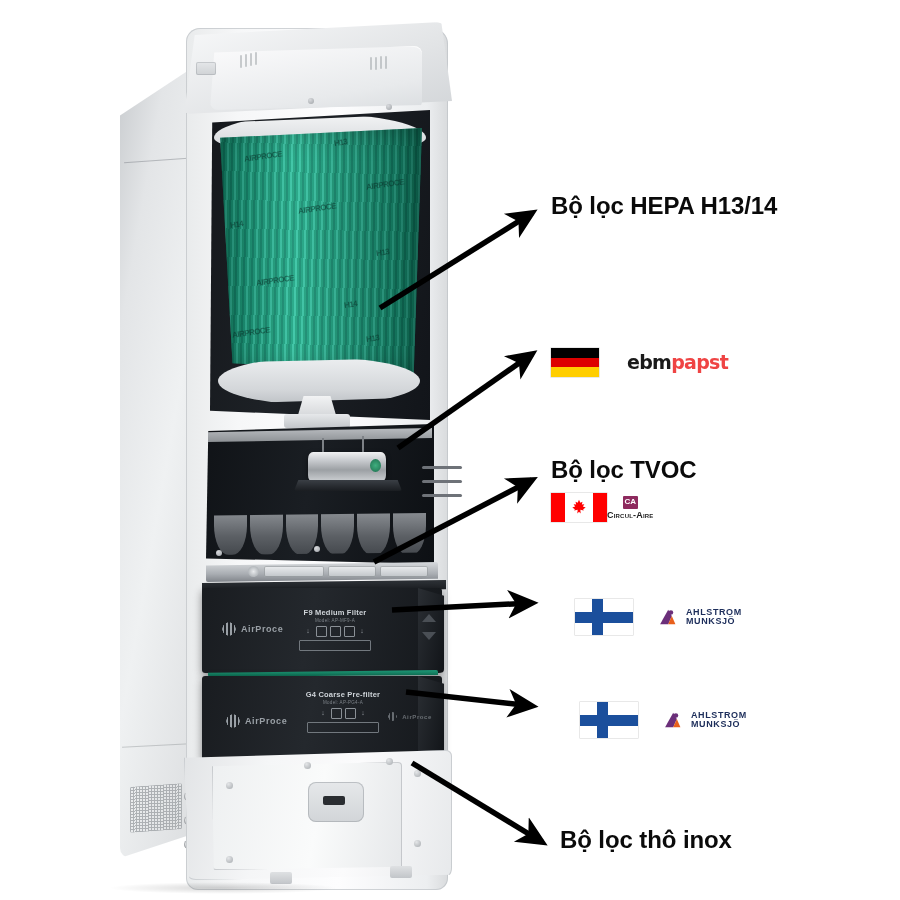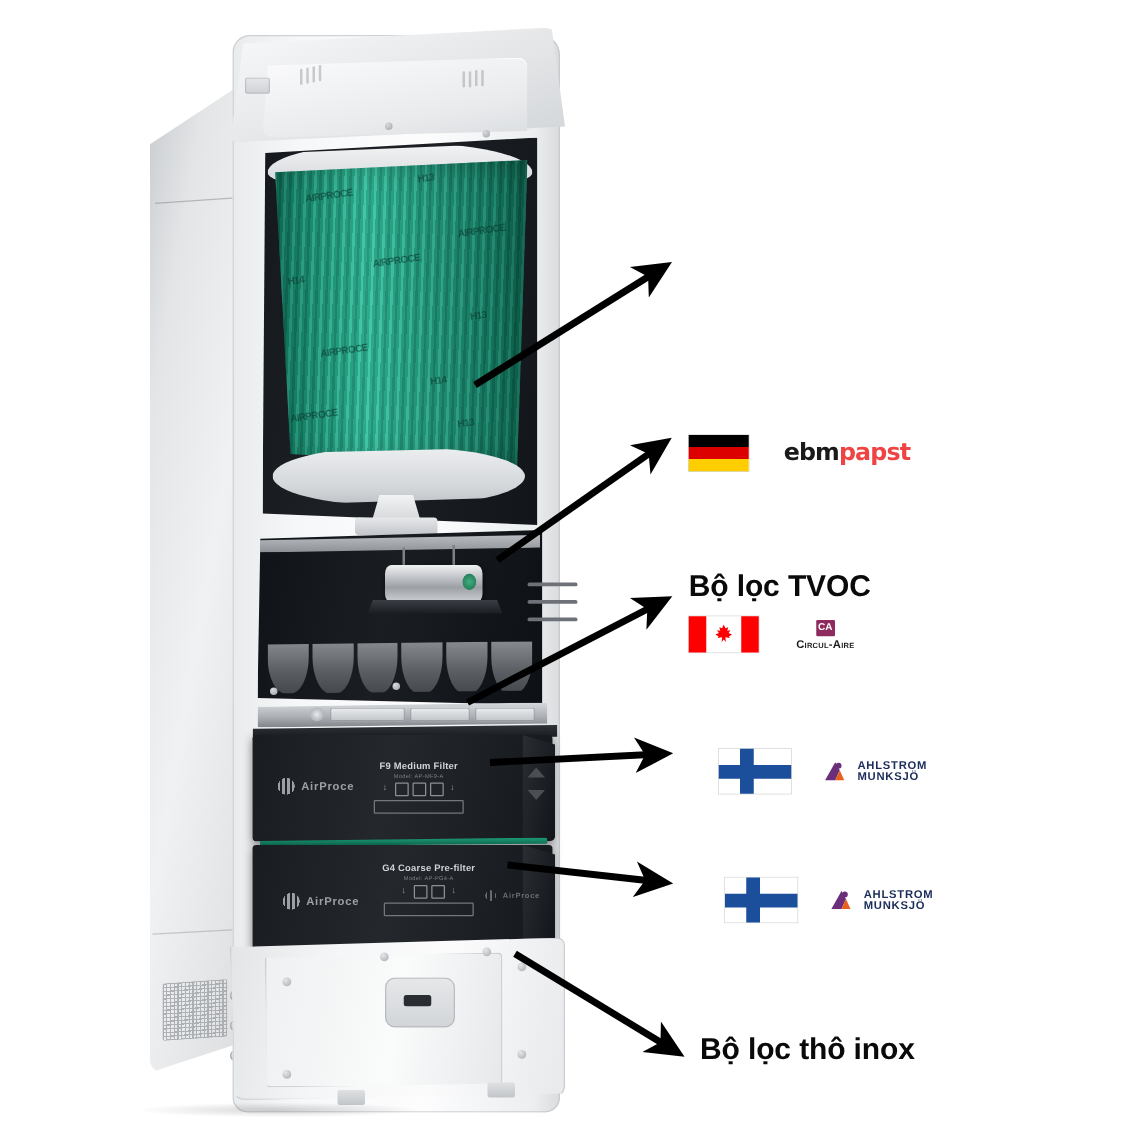--- a/index.html
+++ b/index.html
@@ -358,34 +358,35 @@
     </defs>
     <line x1="380" y1="308" x2="532" y2="213" stroke="#000" stroke-width="5.5" marker-end="url(#ah)"></line>
     <line x1="398" y1="448" x2="532" y2="354" stroke="#000" stroke-width="5.5" marker-end="url(#ah)"></line>
     <line x1="374" y1="562" x2="532" y2="480" stroke="#000" stroke-width="5.5" marker-end="url(#ah)"></line>
     <line x1="392" y1="610" x2="532" y2="603" stroke="#000" stroke-width="5.5" marker-end="url(#ah)"></line>
     <line x1="406" y1="692" x2="532" y2="706" stroke="#000" stroke-width="5.5" marker-end="url(#ah)"></line>
     <line x1="412" y1="763" x2="542" y2="842" stroke="#000" stroke-width="5.5" marker-end="url(#ah)"></line>
   </svg>
 
   <div class="callout" style="left:551px;top:194px">
+    <div class="ctext">Bộ lọc HEPA H13/14</div>
   </div>
 
   <div class="callout" style="left:551px;top:337px">
     <div class="logorow" style="gap:28px">
       <div class="flag flag-de"></div>
       <div class="logo-ebm">
         <span class="e1">ebm</span><span class="e2">papst</span>
       </div>
     </div>
   </div>
 
   <div class="callout" style="left:551px;top:458px">
     <div class="ctext">Bộ lọc TVOC</div>
-    <div class="logorow" style="gap:30px">
+    <div class="logorow" style="">
       <div class="flag flag-ca">
         <div class="ca-bar" style="left:0"></div>
         <div class="ca-bar" style="right:0;left:auto"></div>
         <svg class="maple" width="20" height="20" viewBox="0 0 24 24" aria-hidden="true">
           <path fill="#ff0000" d="M12 2l1.6 3.6 2.6-1.1-.8 3.4 3.1-.5-1.9 2.7 3.4 1.3-3 2 .8 1.5-4.2-.8.4 4.5L12 16.4l-2 2.2.4-4.5-4.2.8.8-1.5-3-2 3.4-1.3L5.5 7.4l3.1.5-.8-3.4L10.4 5.6z"></path>
         </svg>
       </div>
       <div class="logo-ca">
         <div class="ca-sq">CA</div>
         <div class="ca-txt">Circul-Aire</div>

